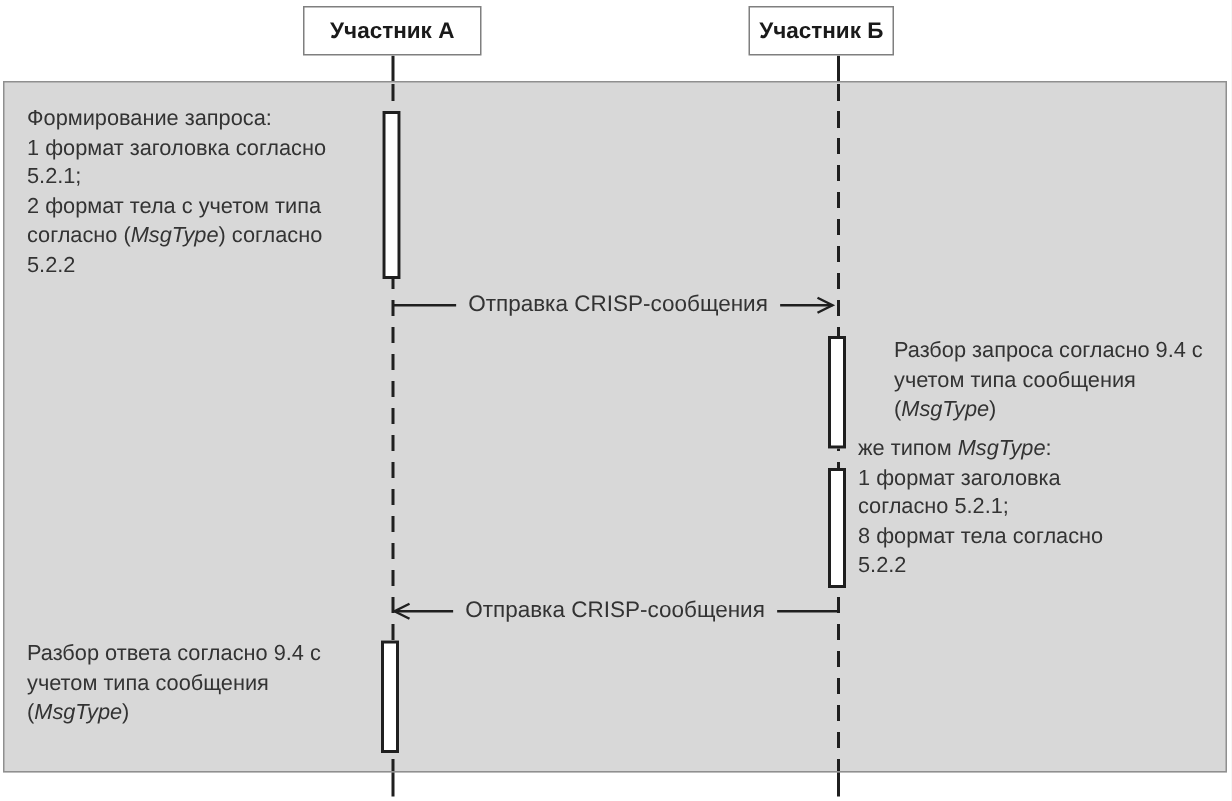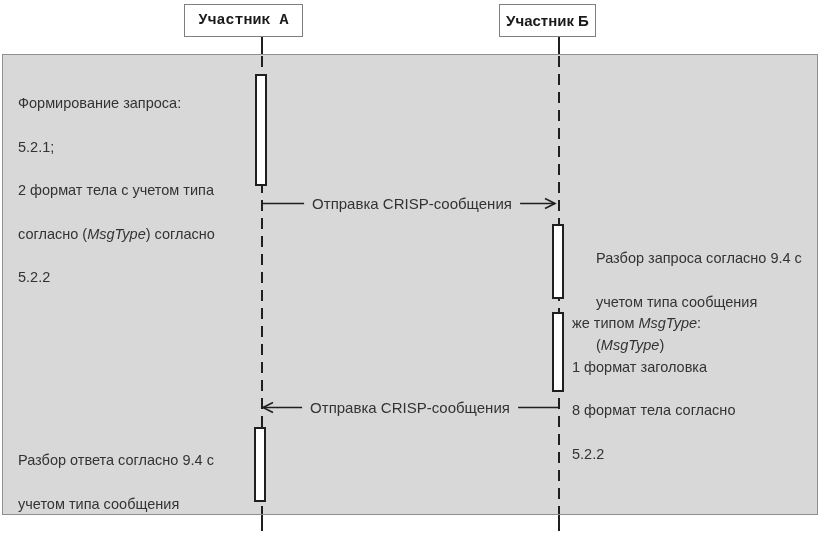--- a/index.html
+++ b/index.html
@@ -17,21 +17,21 @@
   }
   .stage{
     position:absolute;left:2px;top:54px;width:816px;height:461px;
     background:var(--stage-bg);border:1px solid var(--stage-border);
   }
   .participant{
     position:absolute;top:4px;height:33px;background:var(--box-bg);
     border:1px solid var(--box-border);display:flex;align-items:center;justify-content:center;
     font-weight:bold;font-size:15px;color:#1a1a1a;z-index:4;
   }
-  .p-a{left:184px;width:119px;font-family:Liberation Mono, monospace;}
+  .p-a{left:202px;width:119px;}
   .p-b{left:499px;width:97px;}
   .stub{position:absolute;width:2px;background:var(--line);z-index:1;}
   .stub-a-top{left:261px;top:37px;height:17px;}
   .stub-b-top{left:558px;top:37px;height:17px;}
   .stub-a-bot{left:261px;top:515px;height:16px;}
   .stub-b-bot{left:558px;top:515px;height:16px;}
   .lifeline{
     position:absolute;top:56px;width:2px;height:458px;z-index:1;
     background:repeating-linear-gradient(to bottom,var(--line) 0 11px,transparent 11px 18px);
   }
@@ -46,21 +46,21 @@
   .act-a2{left:254px;top:427px;height:75px;}
   .arrow{position:absolute;z-index:2;overflow:visible;}
   .arrow line,.arrow polyline{stroke:var(--line);stroke-width:1.6;fill:none;}
   .msg-label{
     position:absolute;transform:translate(-50%,-50%);background:var(--stage-bg);
     padding:0 8px;font-size:15px;color:var(--text);white-space:nowrap;z-index:3;
   }
   .note{
     position:absolute;font-size:14.5px;color:var(--text);z-index:2;white-space:nowrap;
   }
-  .note div{line-height:19.6px;margin-top:24px;}
+  .note div{line-height:19.6px;}
   .note .i{font-style:italic;}
 </style>
 </head>
 <body>
 
 <div class="canvas">
 
   <div class="participant p-a">
     <span>Участник А</span>
   </div>
@@ -90,33 +90,35 @@
   <span class="msg-label" style="left:412px;top:203px">Отправка CRISP-сообщения</span>
 
   <svg class="arrow" style="left:261px;top:400px;width:300px;height:15px">
     <line x1="2" y1="7.5" x2="298" y2="7.5"></line>
     <polyline points="12,2.5 2,7.5 12,12.5"></polyline>
   </svg>
   <span class="msg-label" style="left:410px;top:407px">Отправка CRISP-сообщения</span>
 
   <div class="note" style="left:18px;top:70px">
       <div><span>Формирование запроса:</span></div>
+      <div><span>1 формат заголовка согласно</span></div>
       <div><span>5.2.1;</span></div>
       <div><span>2 формат тела с учетом типа</span></div>
       <div><span>согласно (</span><span class="i">MsgType</span><span>) согласно</span></div>
       <div><span>5.2.2</span></div>
     </div>
   <div class="note" style="left:596px;top:225px">
       <div><span>Разбор запроса согласно 9.4 с</span></div>
       <div><span>учетом типа сообщения</span></div>
       <div><span>(</span><span class="i">MsgType</span><span>)</span></div>
     </div>
   <div class="note" style="left:572px;top:290px">
       <div><span>же типом </span><span class="i">MsgType</span><span>:</span></div>
       <div><span>1 формат заголовка</span></div>
+      <div><span>согласно 5.2.1;</span></div>
       <div><span>8 формат тела согласно</span></div>
       <div><span>5.2.2</span></div>
     </div>
   <div class="note" style="left:18px;top:427px">
       <div><span>Разбор ответа согласно 9.4 с</span></div>
       <div><span>учетом типа сообщения</span></div>
       <div><span>(</span><span class="i">MsgType</span><span>)</span></div>
     </div>
 
 </div>

